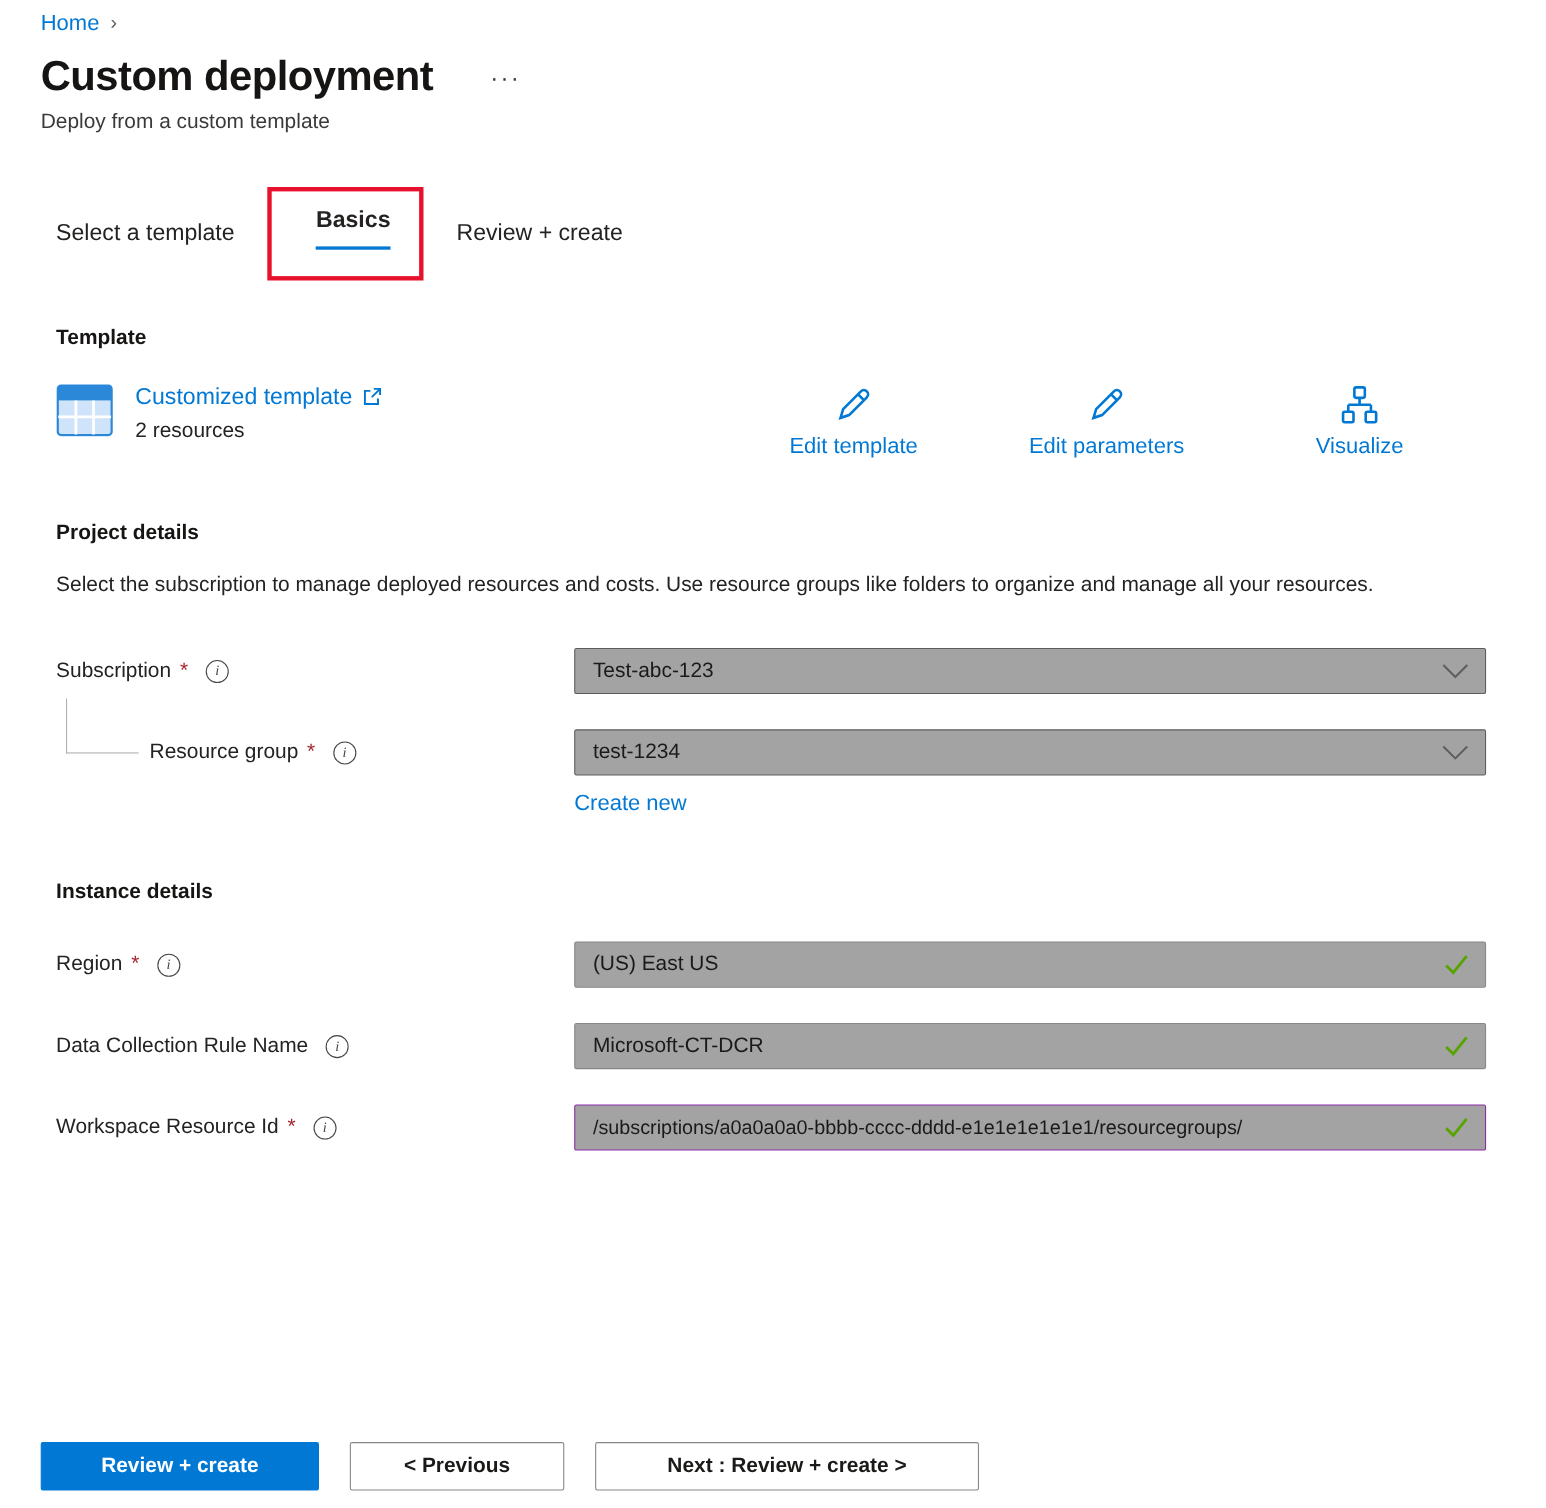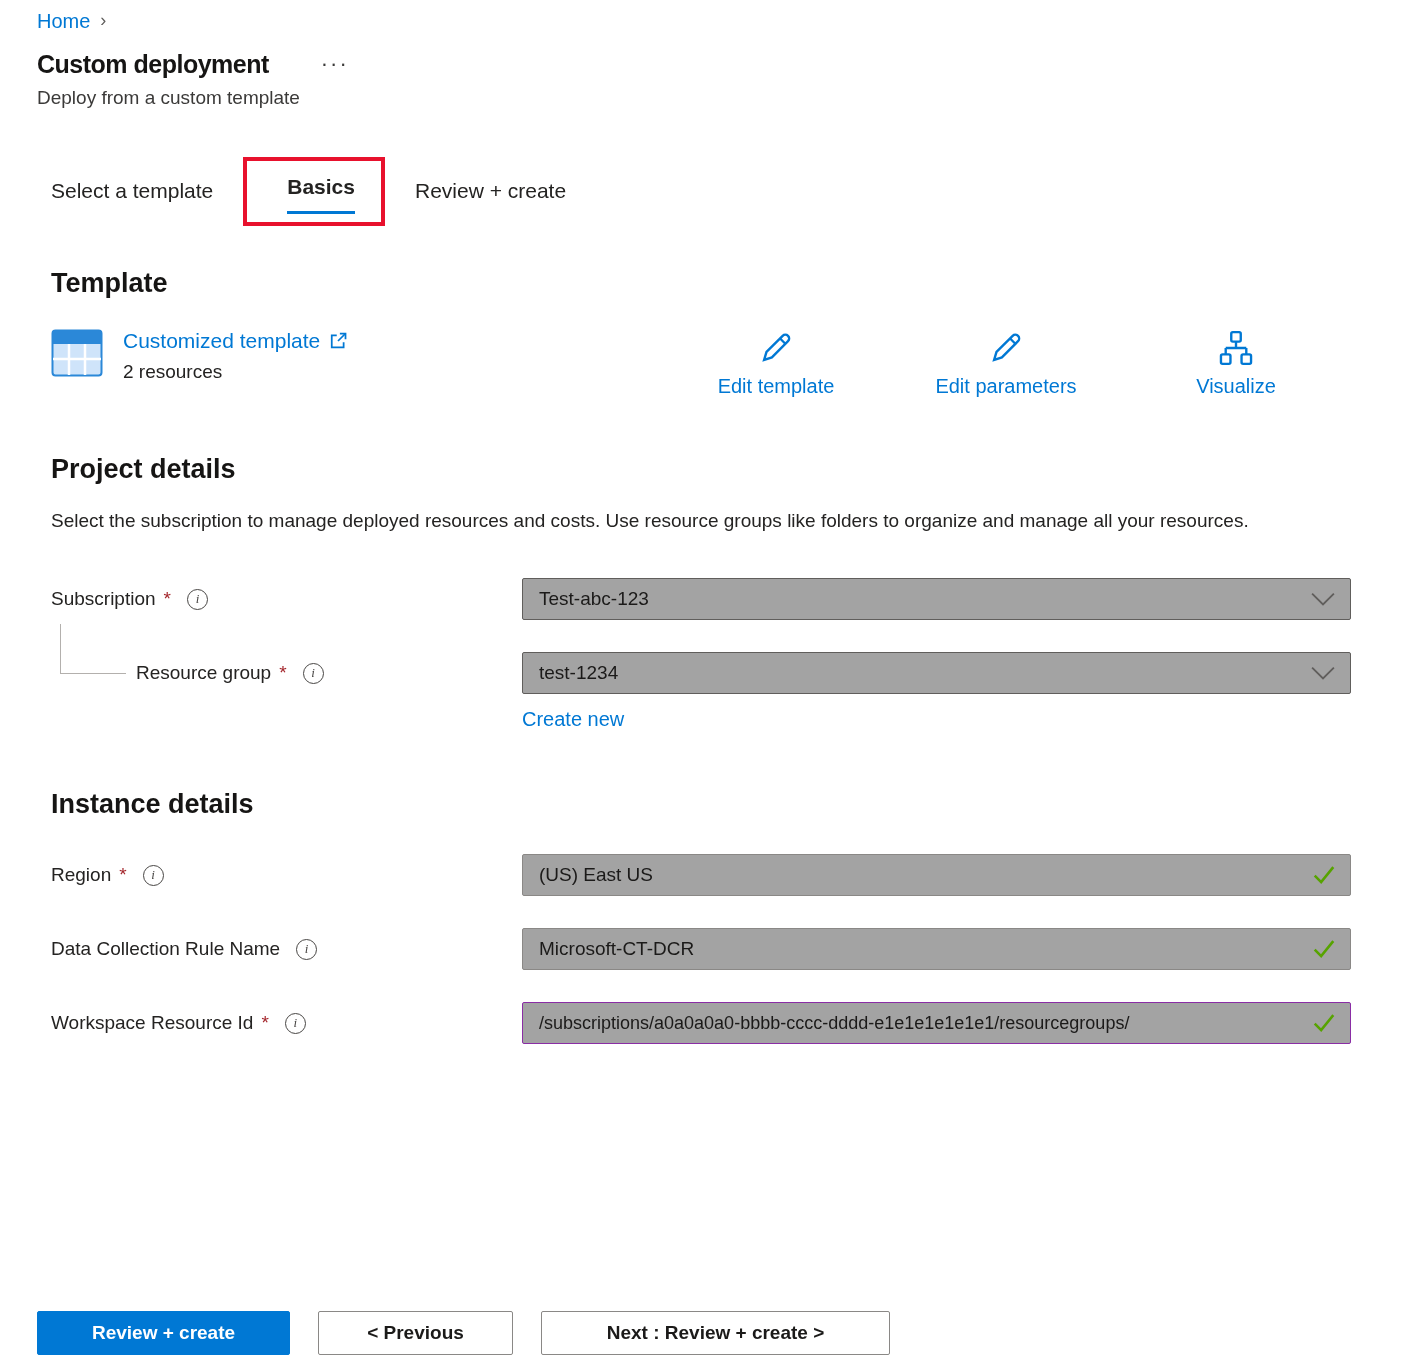--- a/index.html
+++ b/index.html
@@ -15,35 +15,35 @@
     flex-direction: column;
     min-height: 1371px;
     padding: 10px 54px 16px 37px;
   }
   
   .breadcrumb { display: flex; align-items: center; gap: 10px; font-size: 20px; }
   .breadcrumb a { color: #0078d4; text-decoration: none; cursor: pointer; }
   .crumb-sep { color: #605e5c; font-size: 18px; transform: translateY(-1px); }
   
   .title-row { display: flex; align-items: center; gap: 48px; margin-top: 16px; }
-  h1 { font-size: 25px; font-weight: 700; letter-spacing: -0.5px; color: #161514; }
+  h1 { font-size: 38px; font-weight: 700; letter-spacing: -0.5px; color: #161514; }
   .more-btn { color: #3b3a39; font-size: 22px; letter-spacing: 2px; cursor: pointer; line-height: 1; padding: 4px; }
   .subtitle { margin-top: 8px; font-size: 19px; color: #3b3a39; }
   
   .tabs { display: flex; align-items: center; gap: 30px; margin-top: 48px; }
   .tab { font-size: 21px; color: #242322; padding: 14px 0 0 0; cursor: pointer; white-space: nowrap; }
   .tab .tab-label { display: inline-block; padding-bottom: 12px; border-bottom: 3px solid transparent; }
   .tab:first-child { margin-left: 14px; }
   .tab.active { font-weight: 700; }
   .tab.active .tab-label { border-bottom-color: #0078d4; }
-  .tab-highlight { border: 4px solid #e8112d; padding: 10px 26px 8px 26px; }
+  .tab-highlight { border: 4px solid #e8112d; padding: 10px 26px 24px 26px; }
   .tab-highlight .tab { padding-top: 4px; }
   
   .content { padding-left: 14px; }
-  .section-heading { font-size: 27px; font-weight: 700; color: #161514; }
+  .section-heading { font-size: 19px; font-weight: 700; color: #161514; }
   .template-heading { margin-top: 42px; }
   
   .template-row { display: flex; align-items: flex-start; margin-top: 30px; }
   .template-left { flex: 1 1 auto; display: flex; gap: 20px; align-items: flex-start; }
   .template-icon { width: 52px; height: 48px; flex: 0 0 auto; }
   .template-link-line { display: flex; align-items: center; gap: 8px; }
   .template-link { color: #0078d4; font-size: 21px; text-decoration: none; cursor: pointer; }
   .template-resources { font-size: 19px; color: #242322; margin-top: 8px; }
   .template-action { width: 230px; flex: 0 0 auto; display: flex; flex-direction: column; align-items: center; gap: 8px; cursor: pointer; }
   .template-action .action-label { color: #0078d4; font-size: 20px; }

